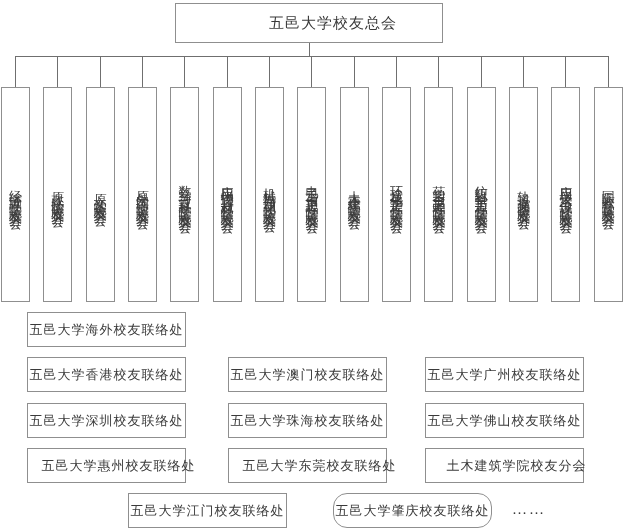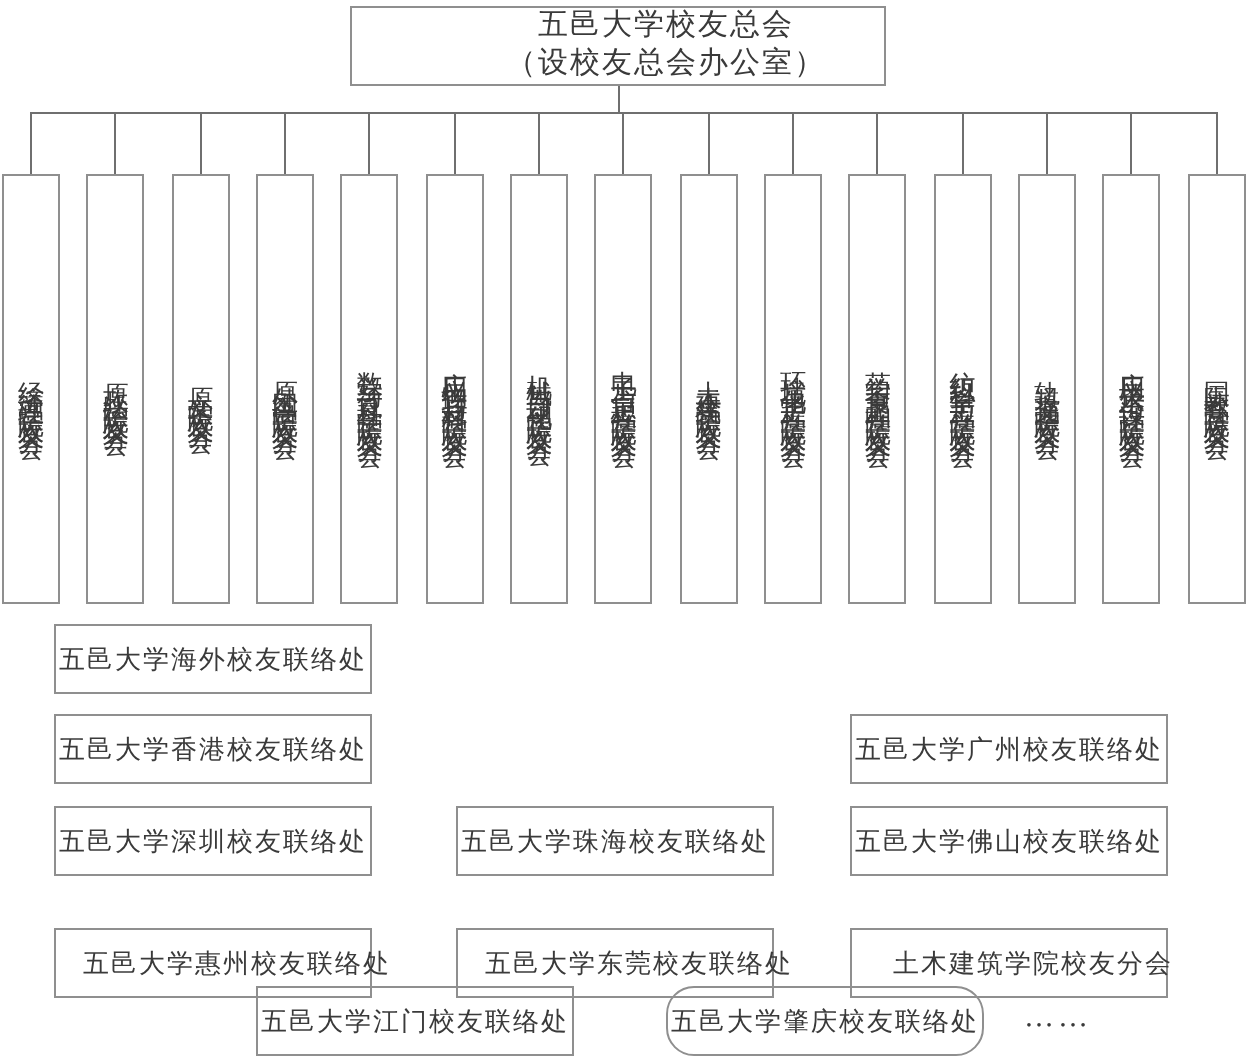--- a/index.html
+++ b/index.html
@@ -53,36 +53,35 @@
     white-space:nowrap;
   }
   
   .lbox{
     position:absolute;width:159px;height:35px;
     border:1px solid var(--border);
     box-sizing:border-box;
     display:flex;align-items:center;justify-content:center;
     font-size:13px;letter-spacing:1px;white-space:nowrap;
   }
-  .r1{top:312px;} .r2{top:357px;} .r3{top:403px;} .r4{top:464px;padding-left:24px;} .r5{top:493px;}
+  .r1{top:312px;} .r2{top:357px;} .r3{top:403px;} .r4{top:448px;padding-left:24px;} .r5{top:493px;}
   .c1{left:27px;} .c2{left:228px;} .c3{left:425px;}
   .c1b{left:128px;} .c2b{left:333px;border-radius:14px;}
   .ellipsis{
     position:absolute;left:512px;top:501px;width:90px;
     font-size:15px;letter-spacing:2px;color:var(--text);
   }
 </style>
 </head>
 <body>
 
 <div class="canvas">
 
   <div class="root-box">
     <div>五邑大学校友总会</div>
-    <div>（设校友总会办公室）</div>
   </div>
 
   <div class="drop-line"></div>
   <div class="h-line"></div>
 
   <div class="branch-row">
     <div class="branch">
         <div class="stub"></div>
         <div class="branch-box">
           <span class="vtext">经济管理学院校友分会</span>
@@ -174,20 +173,23 @@
       </div>
   </div>
 
   <div class="lbox r1 c1">
       <span>五邑大学海外校友联络处</span>
     </div>
 
   <div class="lbox r2 c1">
       <span>五邑大学香港校友联络处</span>
     </div>
+  <div class="lbox r2 c2">
+      <span>五邑大学澳门校友联络处</span>
+    </div>
   <div class="lbox r2 c3">
       <span>五邑大学广州校友联络处</span>
     </div>
 
   <div class="lbox r3 c1">
       <span>五邑大学深圳校友联络处</span>
     </div>
   <div class="lbox r3 c2">
       <span>五邑大学珠海校友联络处</span>
     </div>

